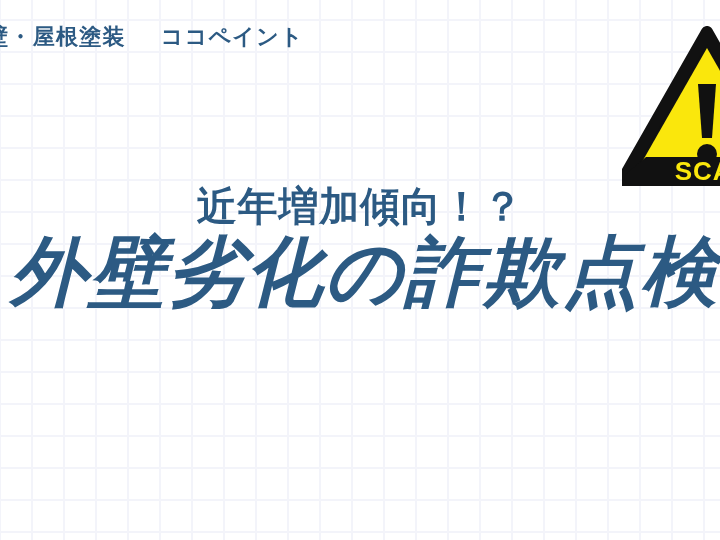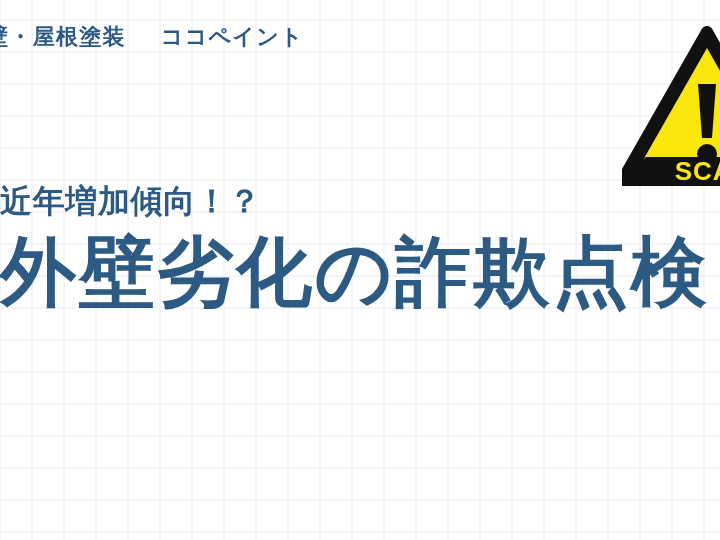--- a/index.html
+++ b/index.html
@@ -52,42 +52,43 @@
     display: inline-block;
     width: 20px;
   }
 
   
   .subtitle {
     position: absolute;
     top: 183px;
     left: 0;
     width: 720px;
-    text-align: left;
+    text-align: center;
     color: #2c5a83;
-    font-size: 32px;
+    font-size: 40px;
     font-weight: 700;
     letter-spacing: 0.02em;
     line-height: 1.15;
     white-space: nowrap;
   }
 
   
   .headline {
     position: absolute;
     top: 232px;
     left: 0;
     width: 720px;
-    text-align: left;
+    text-align: right;
     color: #2c5a83;
     font-size: 76px;
     font-weight: 700;
     letter-spacing: 0.035em;
     line-height: 1.05;
     white-space: nowrap;
+    font-style: italic;
   }
 
   
   .scam-badge {
     position: absolute;
     top: 26px;
     left: 622px;
     width: 170px;
     height: 160px;
     overflow: hidden;

